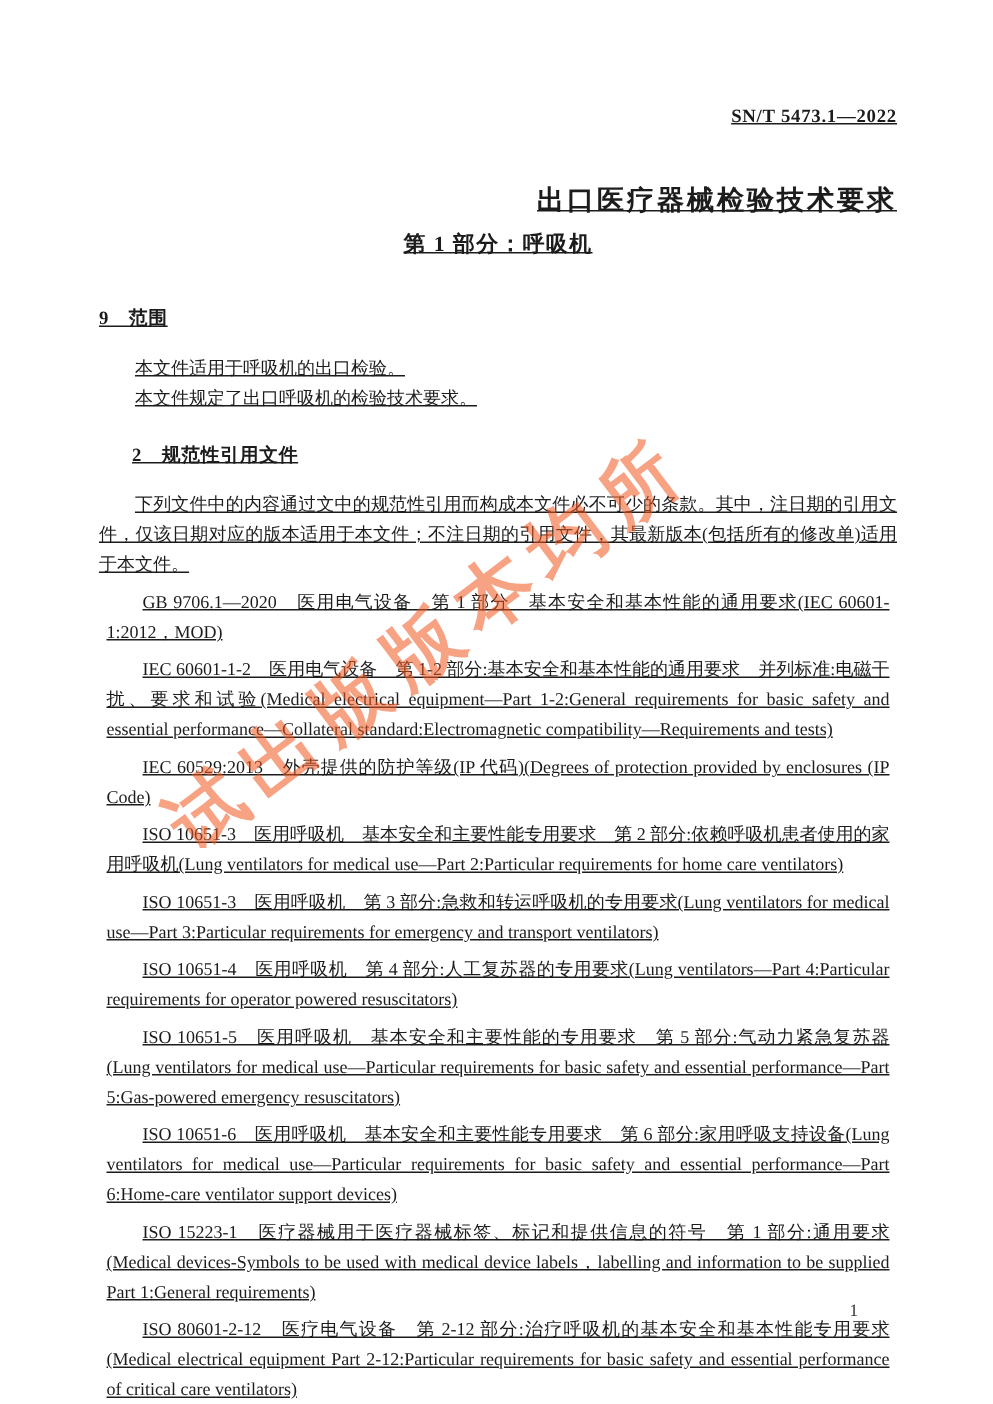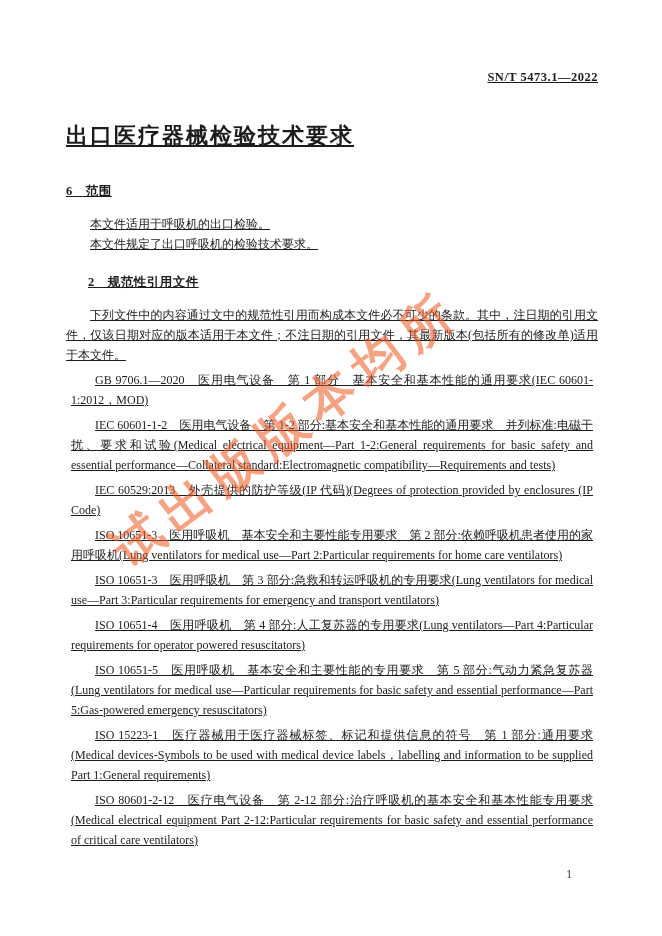--- a/index.html
+++ b/index.html
@@ -24,22 +24,22 @@
     text-decoration: underline;
   }
   .doc-number {
     text-align: right;
     font-size: 12.5px;
     font-weight: bold;
     letter-spacing: 0.5px;
   }
   .title-line1 {
     margin: 36px 0 0 0;
-    text-align: left;
-    font-size: 22px;
+    text-align: right;
+    font-size: 18px;
     font-weight: bold;
     letter-spacing: 2px;
   }
   .title-line2 {
     margin: 8px 0 0 0;
     text-align: center;
     font-size: 14.5px;
     font-weight: bold;
     letter-spacing: 1px;
   }
@@ -93,38 +93,40 @@
 <div class="page">
 
   <div class="watermark">试出版版本均所</div>
 
   <div class="content">
 
     <div class="doc-number">SN/T 5473.1—2022</div>
 
     <h1 class="title-line1">出口医疗器械检验技术要求</h1>
 
+    <h2 class="title-line2">第 1 部分：呼吸机</h2>
 
-    <h3 class="sec-heading">6　范围</h3>
+    <h3 class="sec-heading">9　范围</h3>
 
     <p class="body">本文件适用于呼吸机的出口检验。</p>
     <p class="body">本文件规定了出口呼吸机的检验技术要求。</p>
 
     <h3 class="sec-heading second">2　规范性引用文件</h3>
 
     <p class="body">下列文件中的内容通过文中的规范性引用而构成本文件必不可少的条款。其中，注日期的引用文件，仅该日期对应的版本适用于本文件；不注日期的引用文件，其最新版本(包括所有的修改单)适用于本文件。</p>
 
     <div class="refs">
       <p class="body">GB 9706.1—2020　医用电气设备　第 1 部分　基本安全和基本性能的通用要求(IEC 60601-1:2012，MOD)</p>
       <p class="body">IEC 60601-1-2　医用电气设备　第 1-2 部分:基本安全和基本性能的通用要求　并列标准:电磁干扰、要求和试验(Medical electrical equipment—Part 1-2:General requirements for basic safety and essential performance—Collateral standard:Electromagnetic compatibility—Requirements and tests)</p>
       <p class="body">IEC 60529:2013　外壳提供的防护等级(IP 代码)(Degrees of protection provided by enclosures (IP Code)</p>
       <p class="body">ISO 10651-3　医用呼吸机　基本安全和主要性能专用要求　第 2 部分:依赖呼吸机患者使用的家用呼吸机(Lung ventilators for medical use—Part 2:Particular requirements for home care ventilators)</p>
       <p class="body">ISO 10651-3　医用呼吸机　第 3 部分:急救和转运呼吸机的专用要求(Lung ventilators for medical use—Part 3:Particular requirements for emergency and transport ventilators)</p>
       <p class="body">ISO 10651-4　医用呼吸机　第 4 部分:人工复苏器的专用要求(Lung ventilators—Part 4:Particular requirements for operator powered resuscitators)</p>
       <p class="body">ISO 10651-5　医用呼吸机　基本安全和主要性能的专用要求　第 5 部分:气动力紧急复苏器(Lung ventilators for medical use—Particular requirements for basic safety and essential performance—Part 5:Gas-powered emergency resuscitators)</p>
+      <p class="body">ISO 10651-6　医用呼吸机　基本安全和主要性能专用要求　第 6 部分:家用呼吸支持设备(Lung ventilators for medical use—Particular requirements for basic safety and essential performance—Part 6:Home-care ventilator support devices)</p>
       <p class="body">ISO 15223-1　医疗器械用于医疗器械标签、标记和提供信息的符号　第 1 部分:通用要求(Medical devices-Symbols to be used with medical device labels，labelling and information to be supplied Part 1:General requirements)</p>
       <p class="body">ISO 80601-2-12　医疗电气设备　第 2-12 部分:治疗呼吸机的基本安全和基本性能专用要求(Medical electrical equipment Part 2-12:Particular requirements for basic safety and essential performance of critical care ventilators)</p>
     </div>
 
   </div>
 
   <div class="page-number">1</div>
 
 </div>
 

